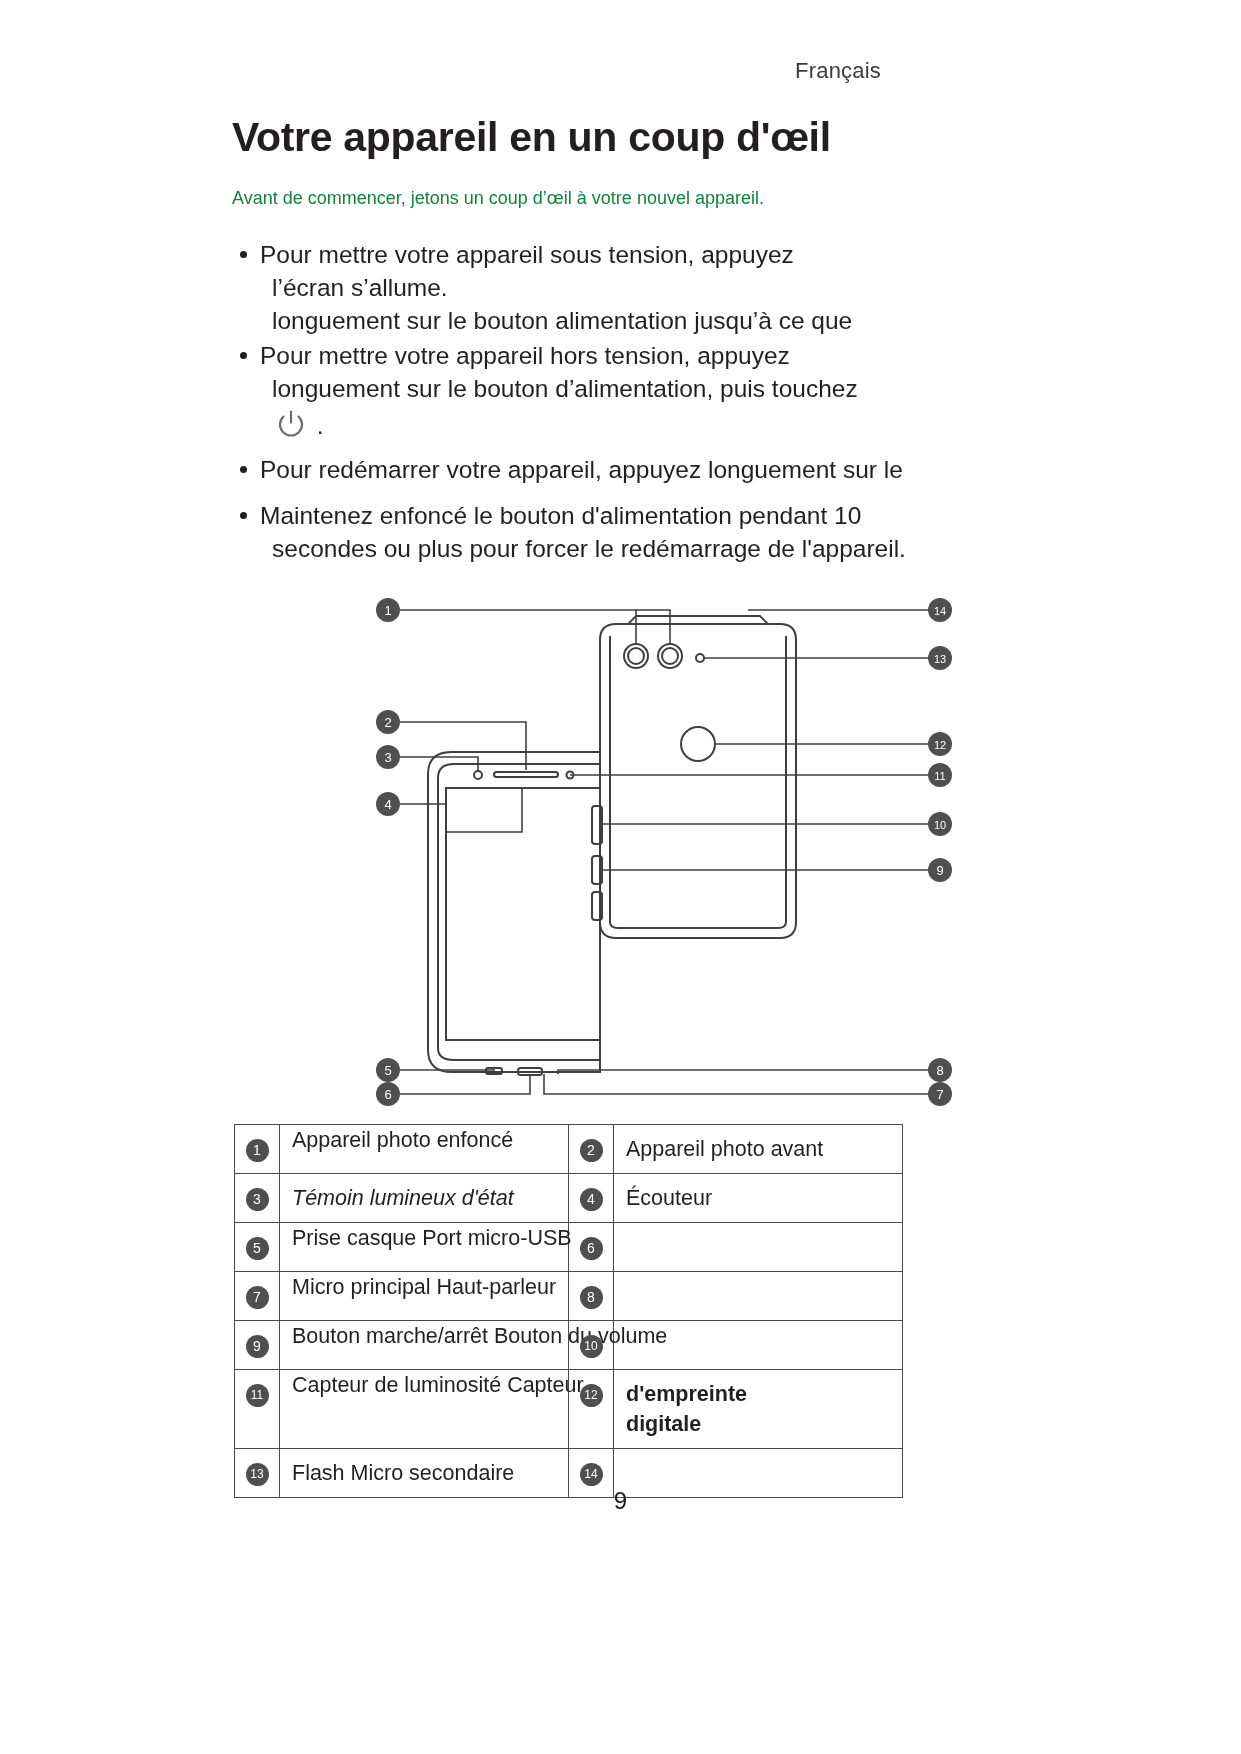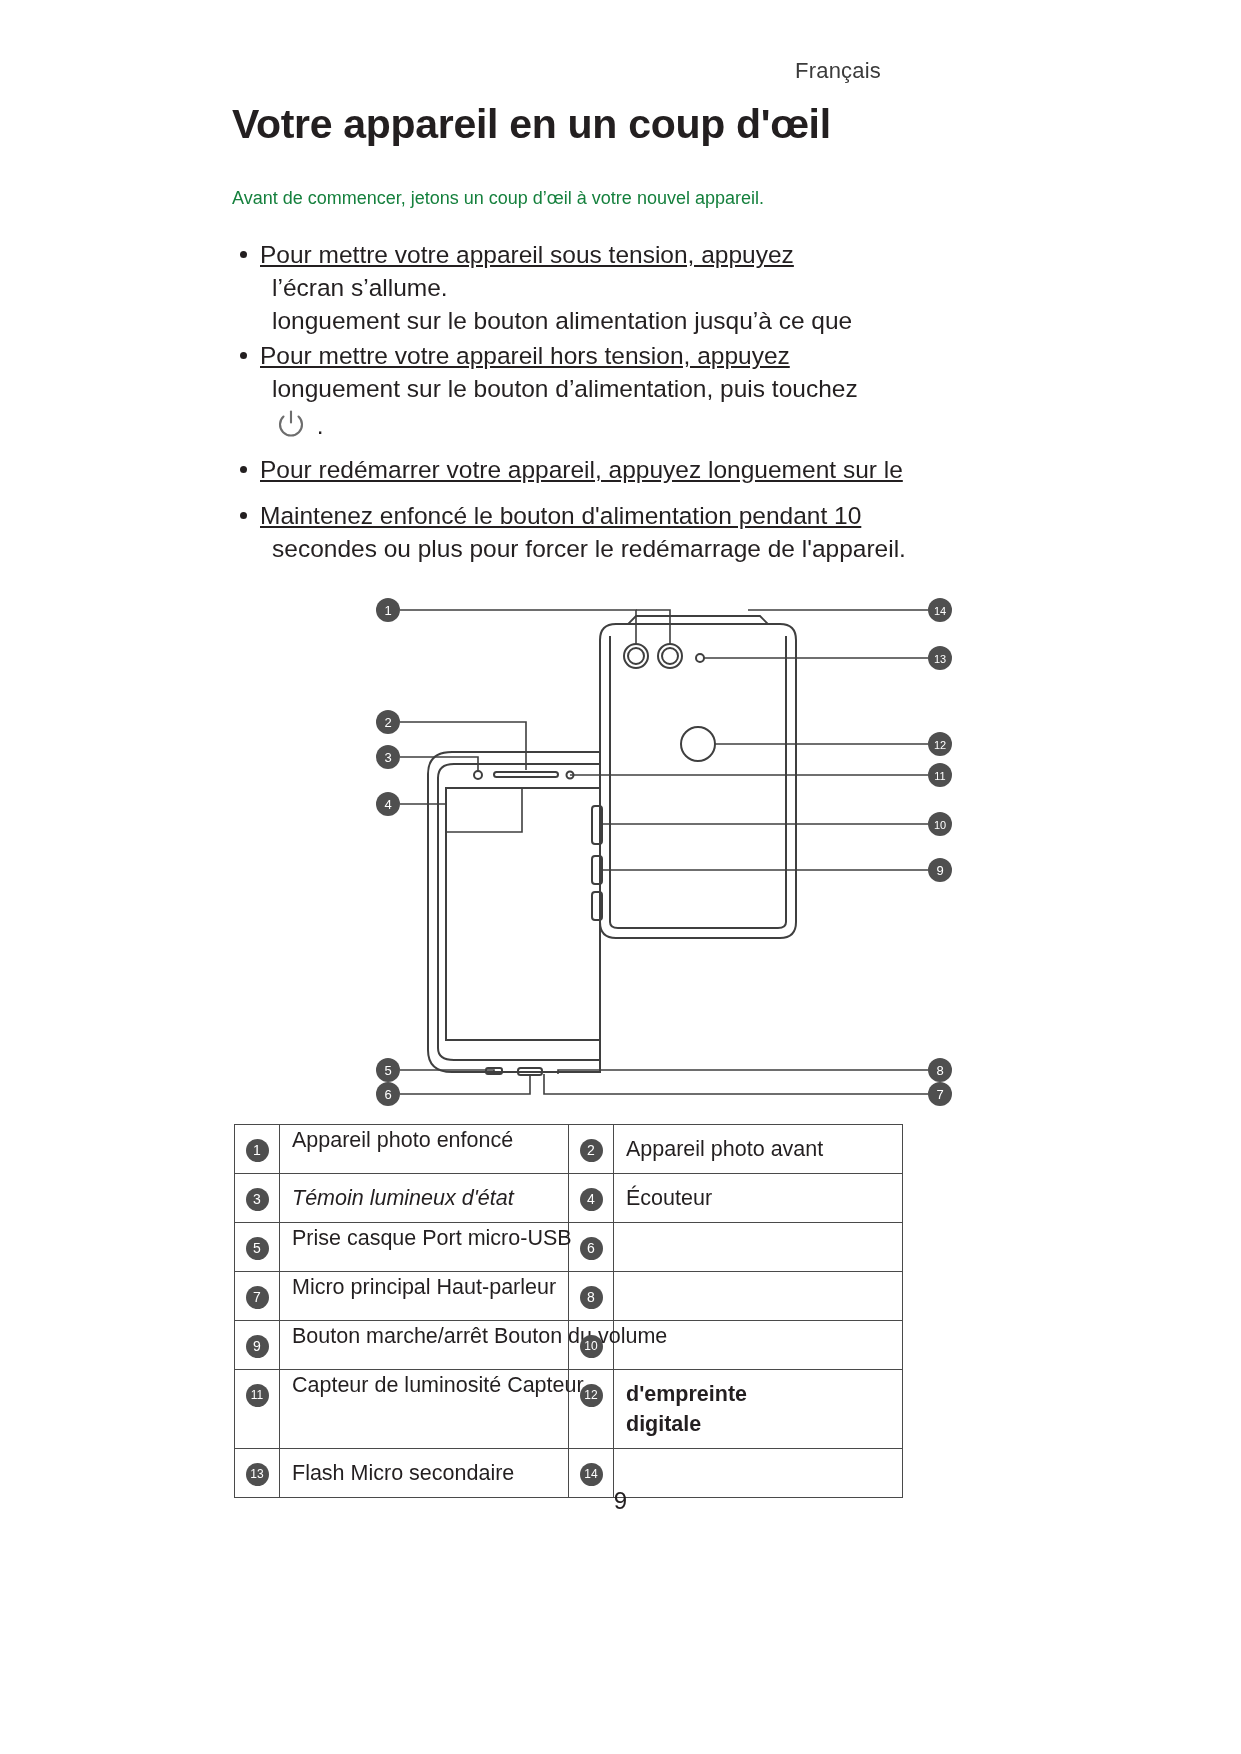--- a/index.html
+++ b/index.html
@@ -29,21 +29,21 @@
     right: 360px;
     top: 58px;
     font-size: 22px;
     color: #3b3b3b;
     letter-spacing: 0.2px;
   }
 
   .page-title {
     position: absolute;
     left: 232px;
-    top: 74px;
+    top: 87px;
     font-size: 41px;
     font-weight: bold;
     color: #231f20;
     letter-spacing: -0.3px;
   }
 
   
   .intro {
     position: absolute;
     left: 232px;
@@ -71,21 +71,21 @@
   }
   .bullet-dot {
     position: absolute;
     left: 8px;
     top: 13px;
     width: 7px;
     height: 7px;
     border-radius: 50%;
     background: #231f20;
   }
-  .bullet-text { display: block; text-decoration: underline; }
+  .bullet-text { display: block; }
   .bullet-cont { display: block; padding-left: 12px; }
 
   .inline-icon {
     display: inline-block;
     vertical-align: middle;
     position: relative;
   }
   .power-line { margin-top: 8px; padding-left: 12px; }
   .restart-line { margin-top: 14px; padding-left: 12px; }
 

